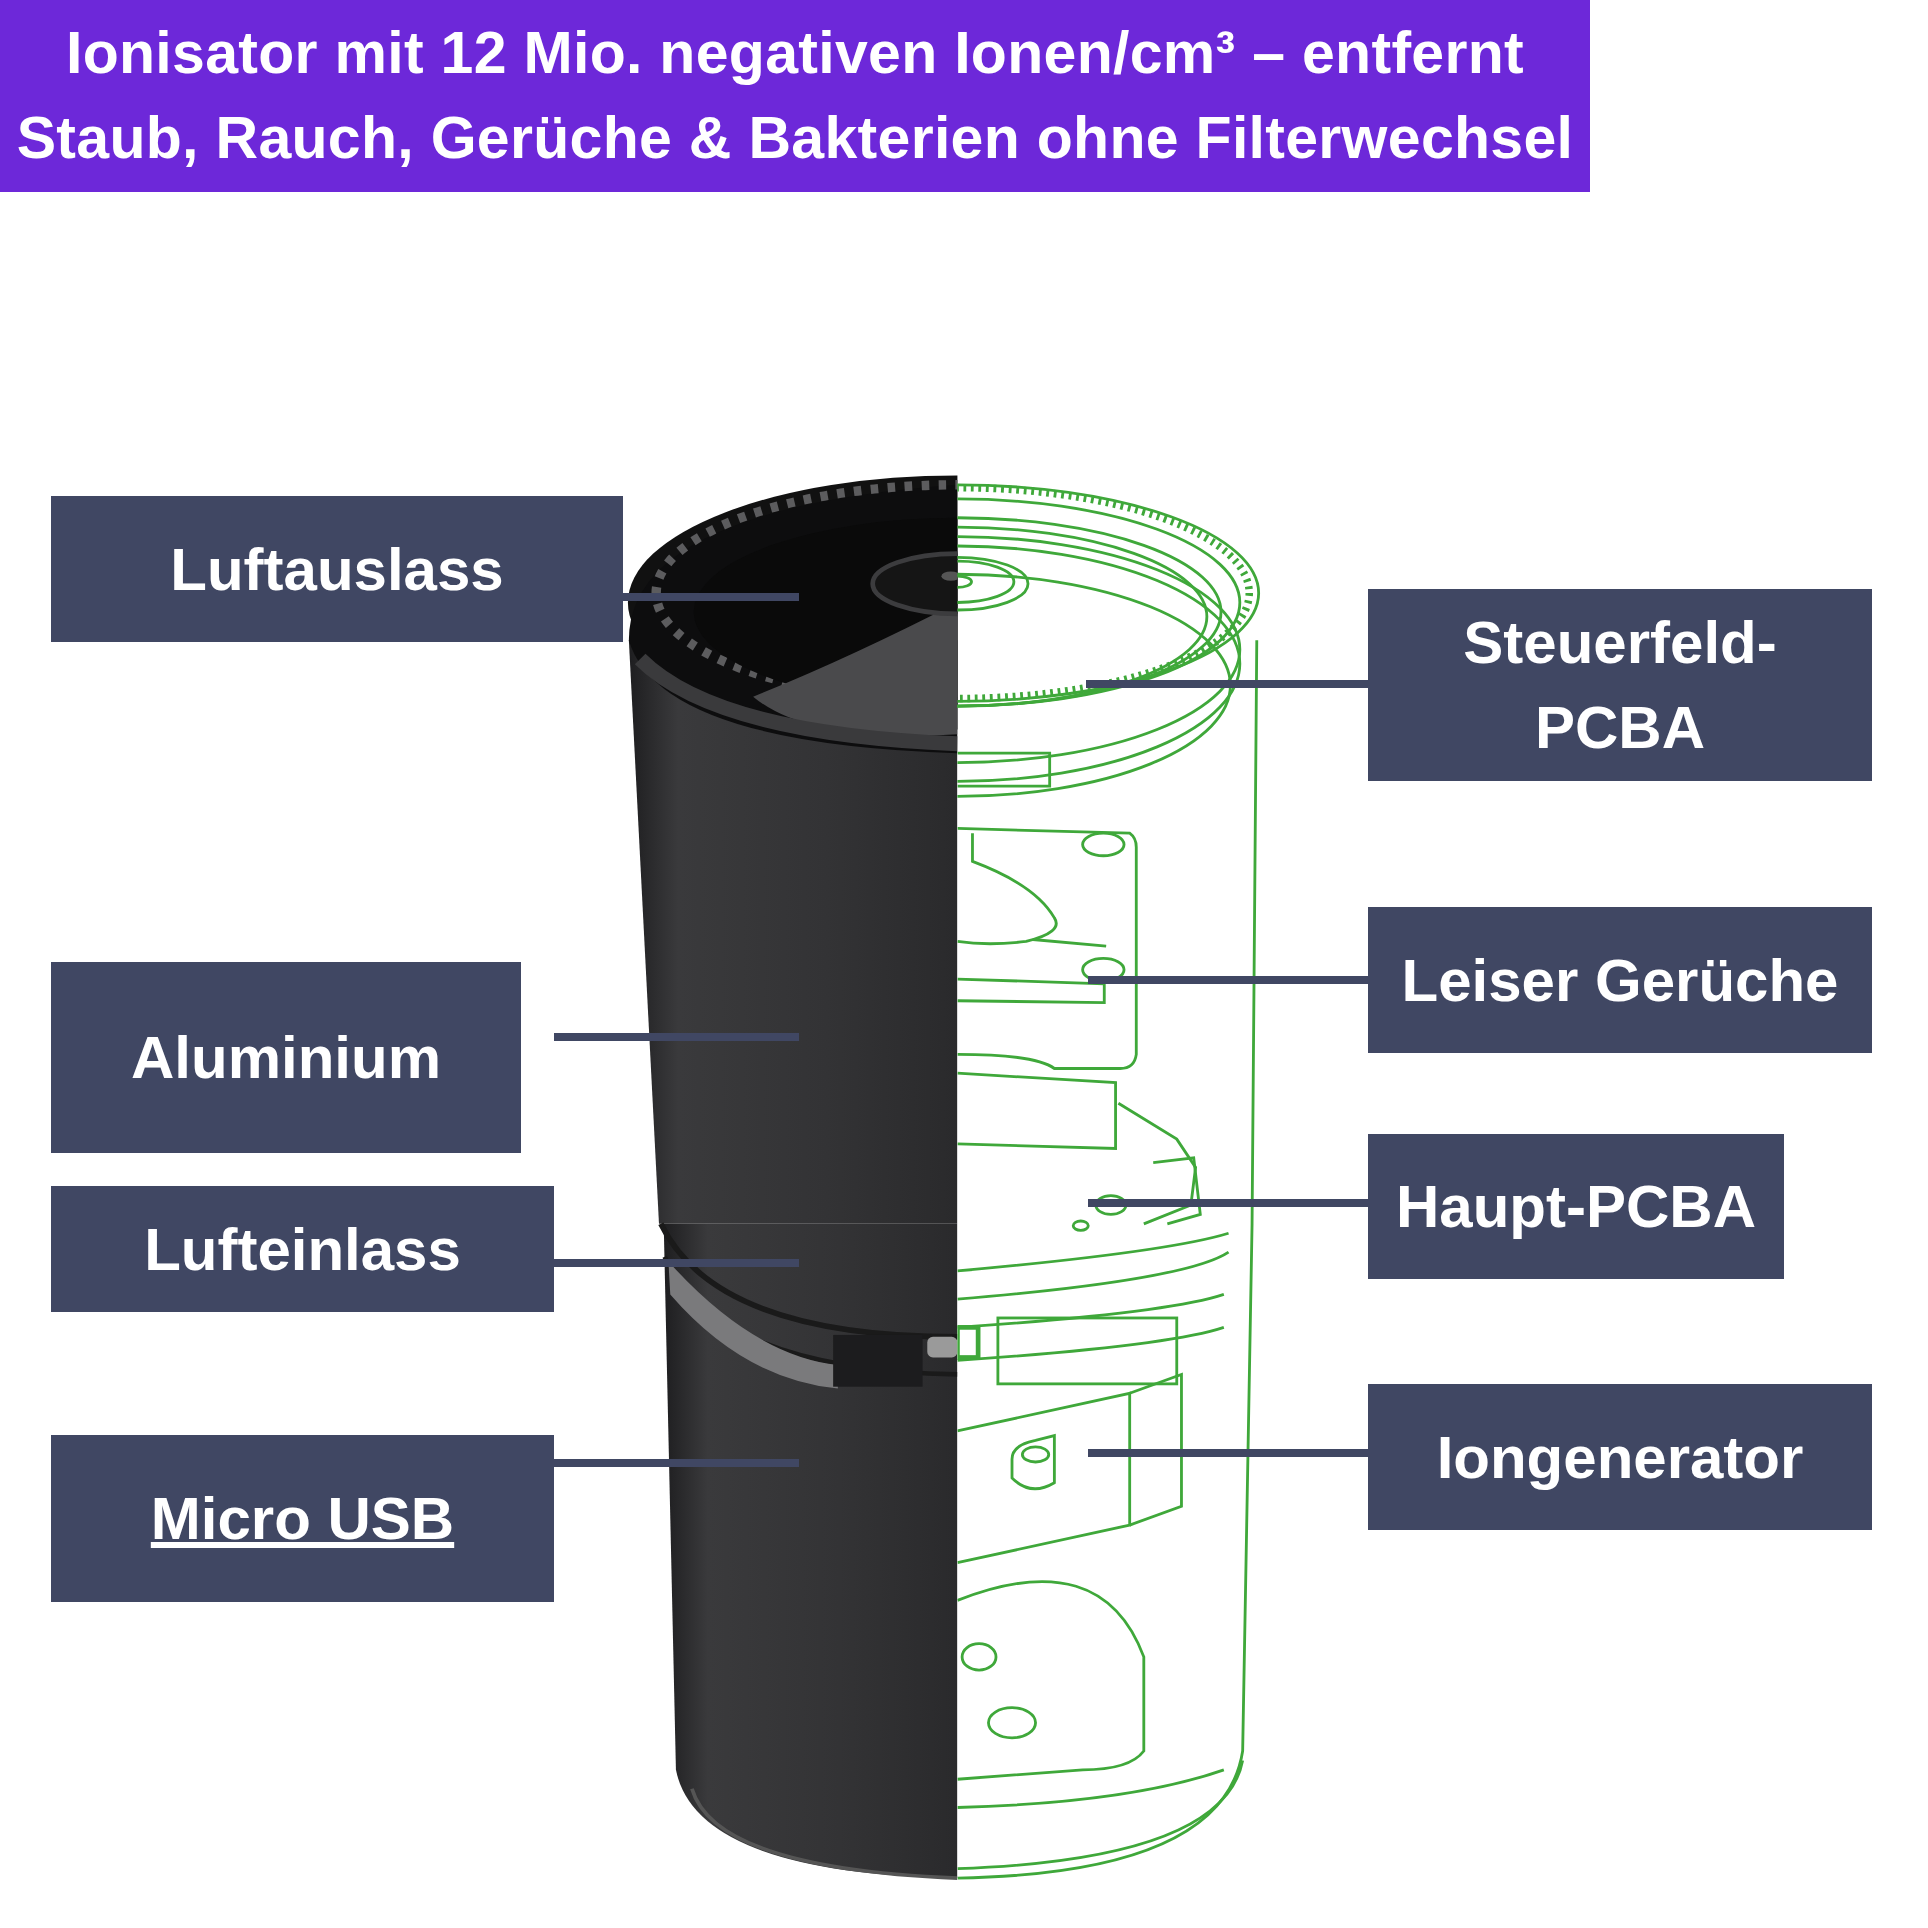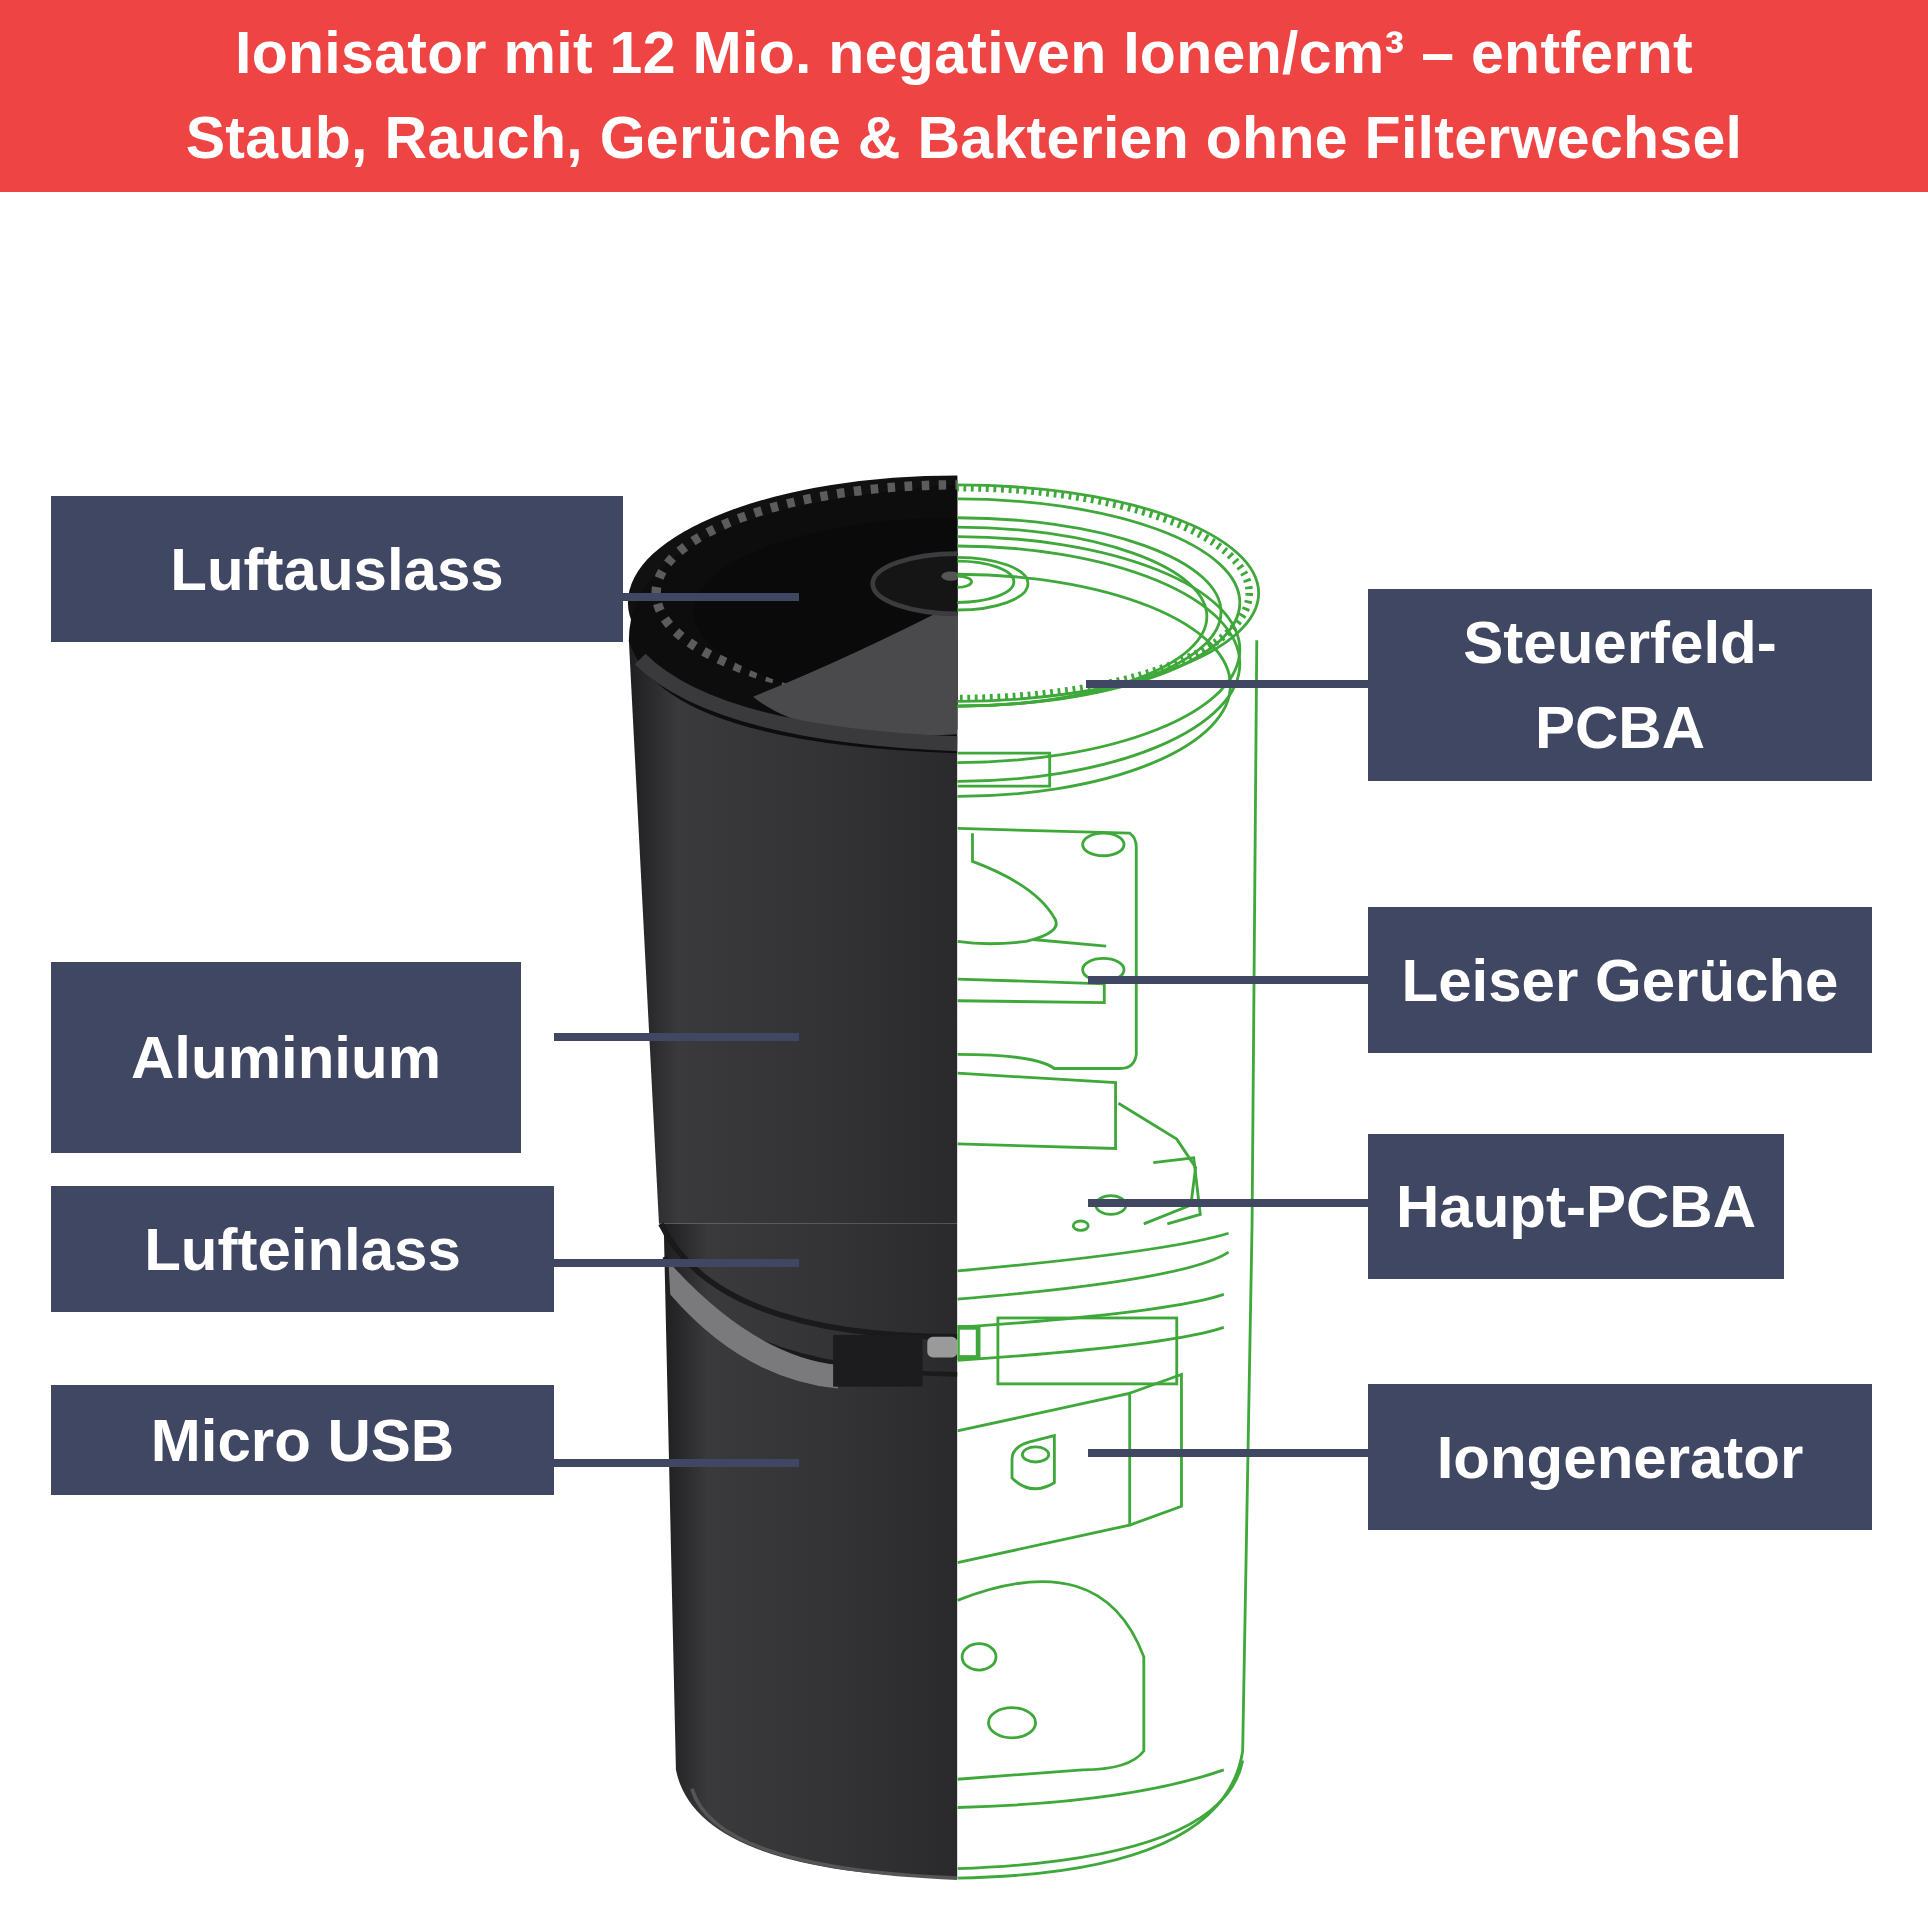--- a/index.html
+++ b/index.html
@@ -2,22 +2,22 @@
 <html style="font-size:15px"><head>
 <meta charset="utf-8">
 <style>
   html, body { margin: 0; padding: 0; }
   body {
     width: 1928px; height: 1928px; position: relative; overflow: hidden;
     background: #ffffff;
     font-family: "Liberation Sans", "DejaVu Sans", sans-serif;
   }
   .banner {
-    position: absolute; left: 0; top: 0; width: 1928px; height: 192px;
-    background: #ef4444;
+    position: absolute; left: 0; top: 0; width: 1590px; height: 192px;
+    background: #6d28d9;
     display: flex; flex-direction: column; align-items: center; justify-content: center;
     color: #ffffff; font-weight: bold; font-size: 59px; line-height: 85px;
     text-align: center; letter-spacing: 0.3px;
   }
   .label {
     position: absolute; background: #404763; color: #fff; font-weight: bold;
     font-size: 60px; line-height: 85px; text-align: center;
     display: flex; flex-direction: column; align-items: center; justify-content: center;
   }
   .line { position: absolute; height: 7.5px; background: #404763; }
@@ -131,21 +131,21 @@
 <div class="label" style="left:51px;top:962px;width:470px;height:191px;">
   <span>Aluminium</span>
 </div>
 <div class="line" style="left:554px;top:1033px;width:245px;"></div>
 
 <div class="label" style="left:51px;top:1186px;width:503px;height:126px;">
   <span>Lufteinlass</span>
 </div>
 <div class="line" style="left:554px;top:1259px;width:245px;"></div>
 
-<div class="label" style="left:51px;top:1385px;width:503px;height:110px;">
+<div class="label" style="left:51px;top:1435px;width:503px;height:167px;text-decoration:underline;">
   <span>Micro USB</span>
 </div>
 <div class="line" style="left:554px;top:1459px;width:245px;"></div>
 
 <div class="label" style="left:1368px;top:589px;width:504px;height:192px;align-items:center;">
   <span>Steuerfeld-</span>
   <span>PCBA</span>
 </div>
 <div class="line" style="left:1086px;top:680px;width:282px;"></div>
 

